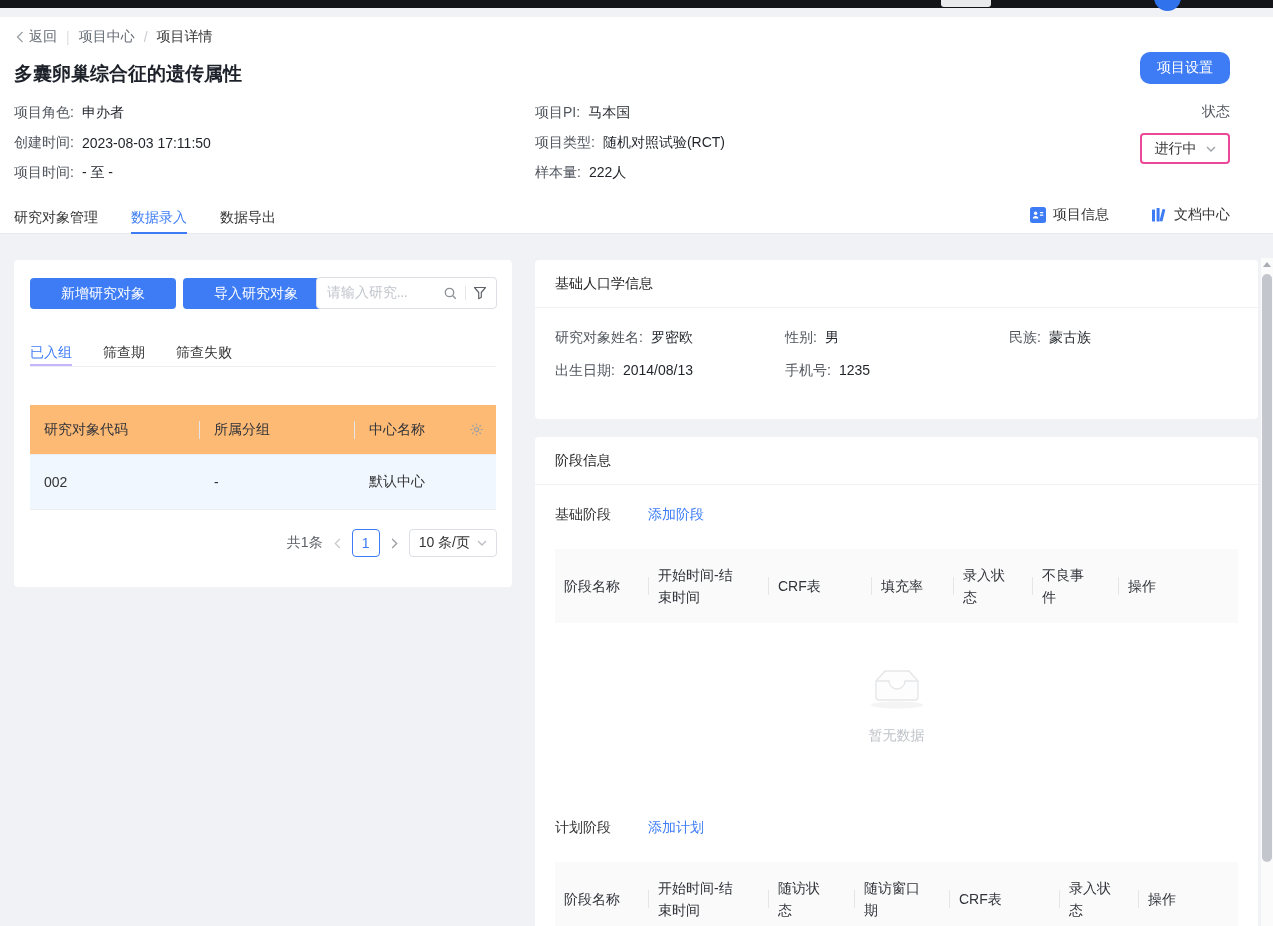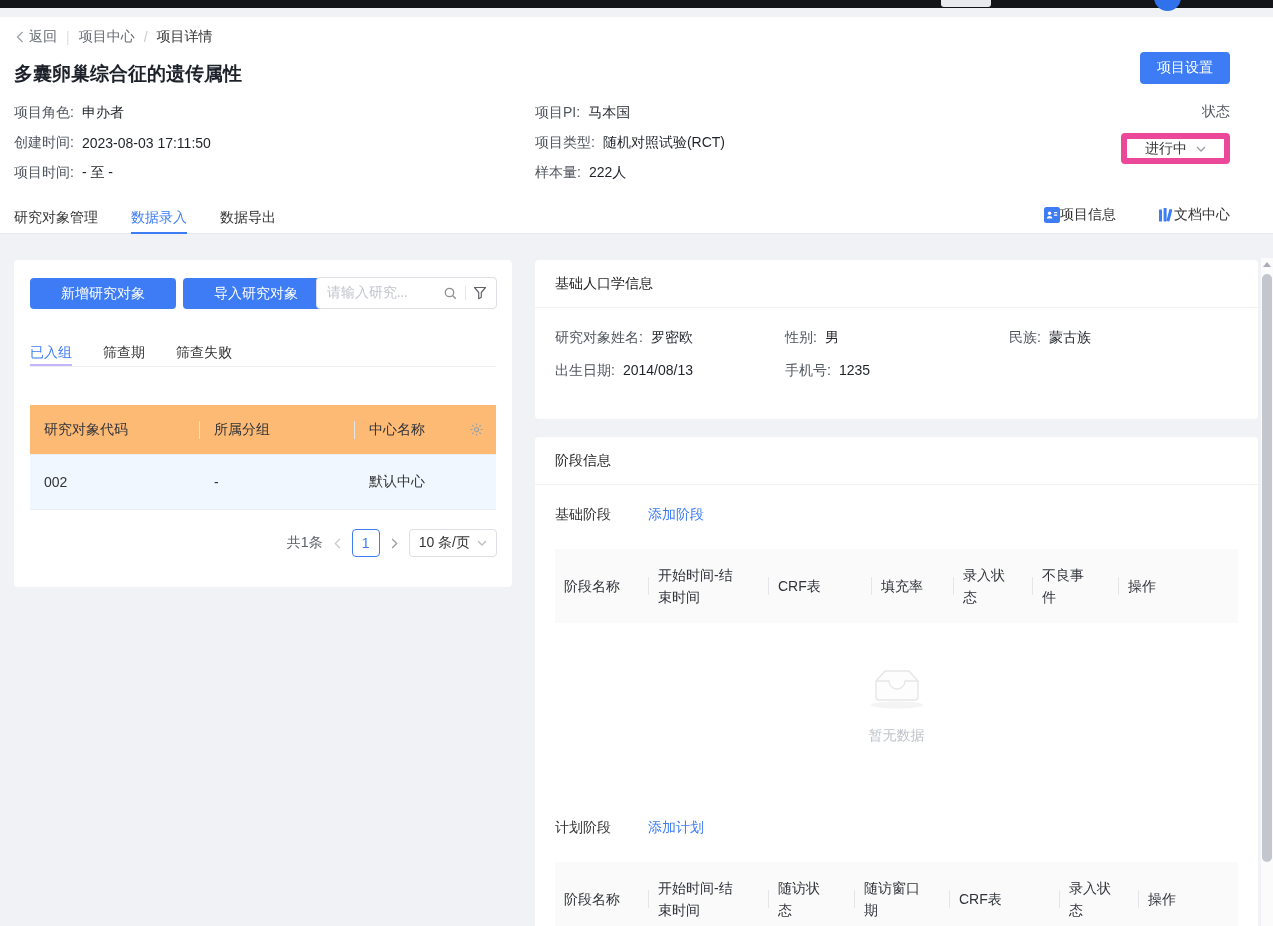--- a/index.html
+++ b/index.html
@@ -15,32 +15,32 @@
   
   .page-header { position:absolute; top:17px; left:0; width:1273px; height:217px; background:#fff; border-bottom:1px solid #e7e9ec; }
   .breadcrumb { position:absolute; top:11px; left:16px; display:flex; align-items:center; gap:9px; color:#8f959e; }
   .bc-back { display:flex; align-items:center; gap:5px; color:#646a73; cursor:pointer;font-family:Liberation Serif, serif; }
   .bc-divider { color:#dcdee0; }
   .bc-item { color:#646a73; cursor:pointer; }
   .bc-slash { color:#c9ccd0; }
   .bc-current { color:#333; }
   .page-title { position:absolute; top:44px; left:14px; font-size:19px; font-weight:bold; color:#1d2129; }
   .btn-primary { background:#3d7cf5; color:#fff; border:none; border-radius:4px; font-size:14px; cursor:pointer; font-family:inherit; }
-  .settings-btn { position:absolute; top:35px; right:43px; height:32px; padding:0 17px; }
+  .settings-btn { position:absolute; top:35px; right:43px; height:32px; padding:0 17px;border-radius:10px; }
   .info-col { position:absolute; top:86px; }
   .info-col.c1 { left:14px; } .info-col.c2 { left:535px; }
   .info-row { display:flex; gap:8px; height:20px; margin-bottom:10px; align-items:center; }
   .info-label { color:#51565e; } .info-value { color:#1f2329; }
   .status-label { position:absolute; top:86px; right:43px; color:#51565e; }
-  .status-select { position:absolute; top:116px; right:43px; min-width:90px; height:31px; border:6px solid #ec4899; border-radius:4px; background:#fff; display:flex; align-items:center; justify-content:center; gap:9px; cursor:pointer; color:#333; padding:0 18px; }
+  .status-select { position:absolute; top:116px; right:43px; min-width:90px; height:31px; border:2px solid #ec4899; border-radius:4px; background:#fff; display:flex; align-items:center; justify-content:center; gap:9px; cursor:pointer; color:#333; padding:0 12px; }
   .main-tabs { position:absolute; left:14px; bottom:-1px; display:flex; gap:33px; }
   .main-tab { line-height:32px; height:33px; cursor:pointer; color:#333; }
   .main-tab.active { color:#3d7cf5; border-bottom:2px solid #3d7cf5; }
   .header-links { position:absolute; right:43px; bottom:9px; display:flex; gap:42px; }
-  .header-link { display:flex; align-items:center; cursor:pointer; color:#333; }
+  .header-link { display:flex; align-items:center; gap:7px; cursor:pointer; color:#333; }
   
   .card { position:absolute; background:#fff; border-radius:4px; }
   .left-card  { left:14px;  top:260px; width:498px; height:327px; }
   .demo-card  { left:535px; top:260px; width:723px; height:159px; }
   .stage-card { left:535px; top:437px; width:723px; height:520px; }
   
   .lc-buttons { position:absolute; top:18px; left:16px; display:flex; gap:7px; }
   .lc-btn { height:31px; padding:0 31px; }
   .lc-search { position:absolute; top:17px; right:15px; width:181px; height:32px; border:1px solid #dcdfe3; border-radius:4px; display:flex; align-items:center; padding:0 9px 0 10px; gap:7px; background:#fff; }
   .lc-search input { border:none; outline:none; flex:1; min-width:0; font-size:14px; font-family:Liberation Serif, serif; color:#333; }

